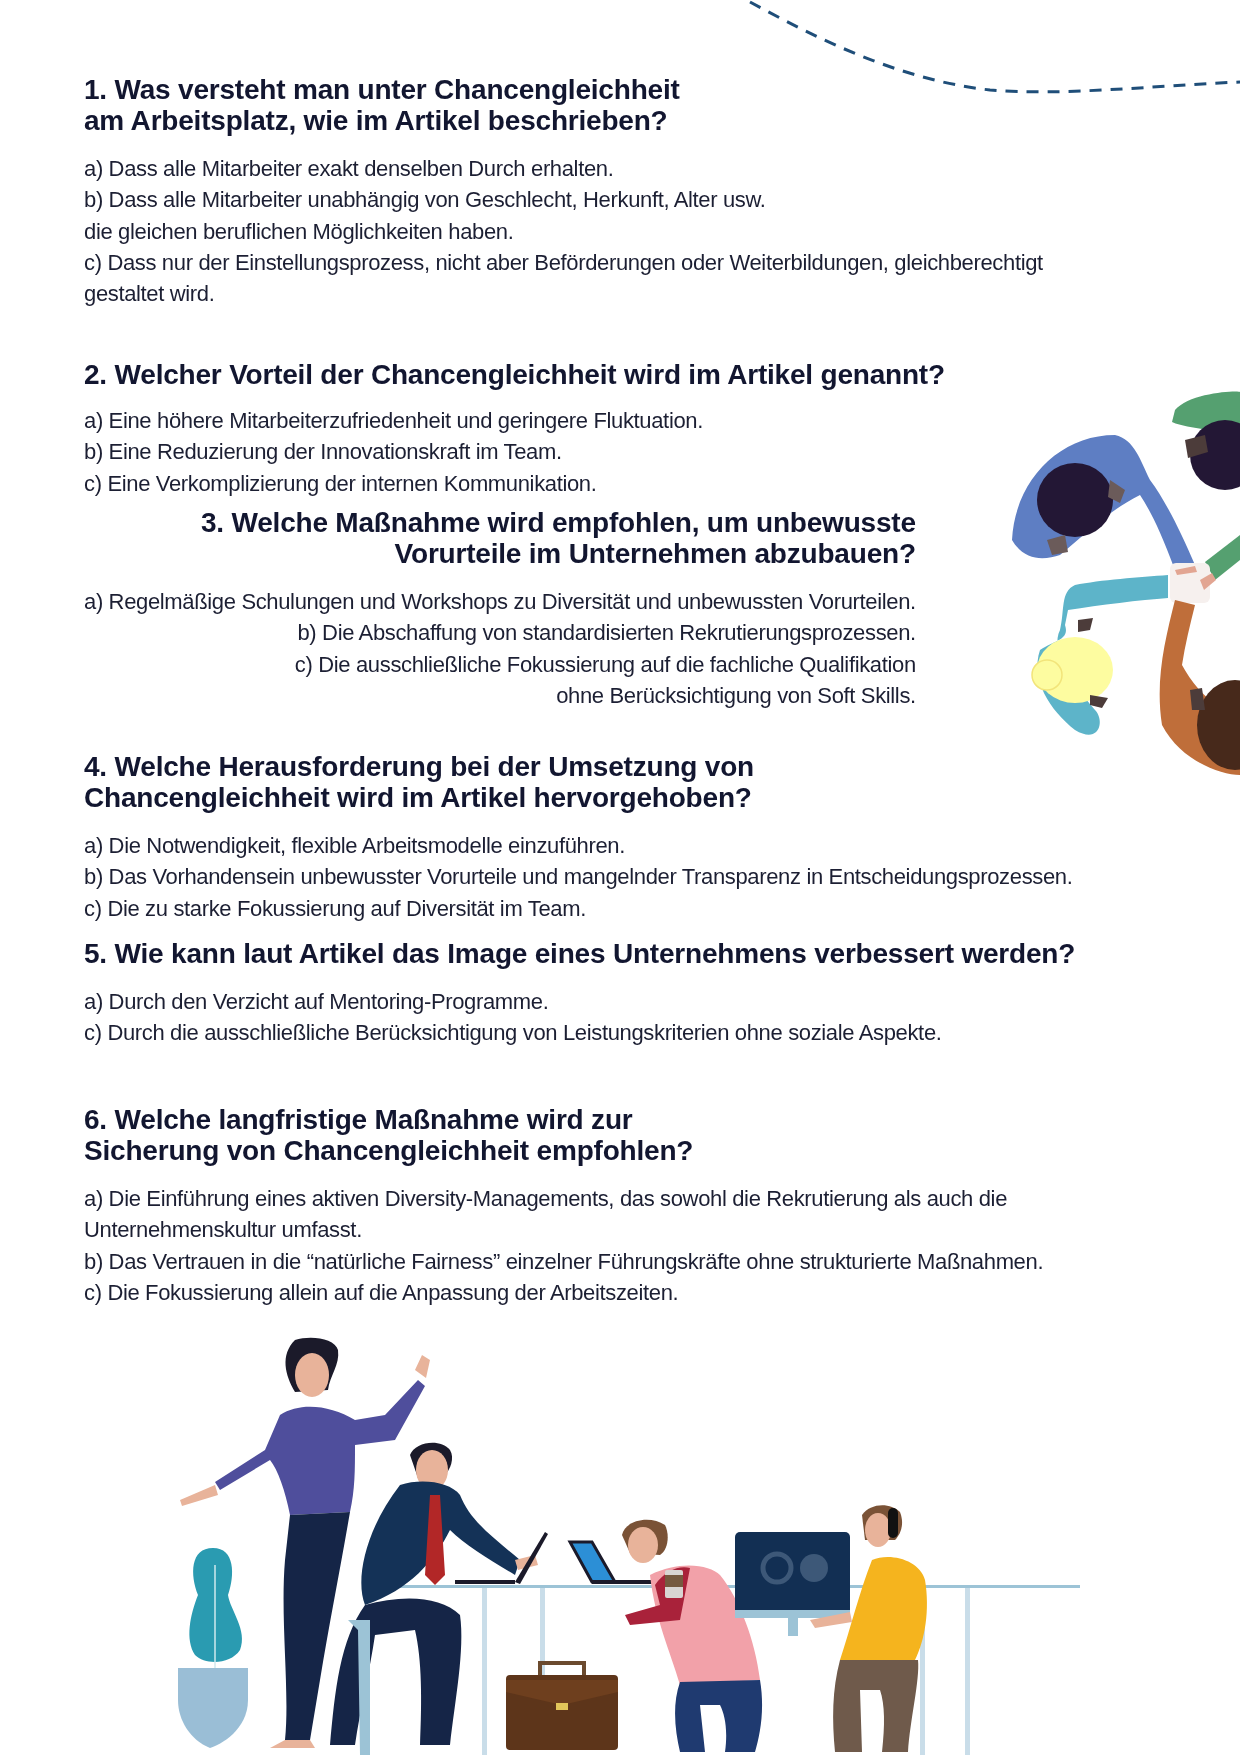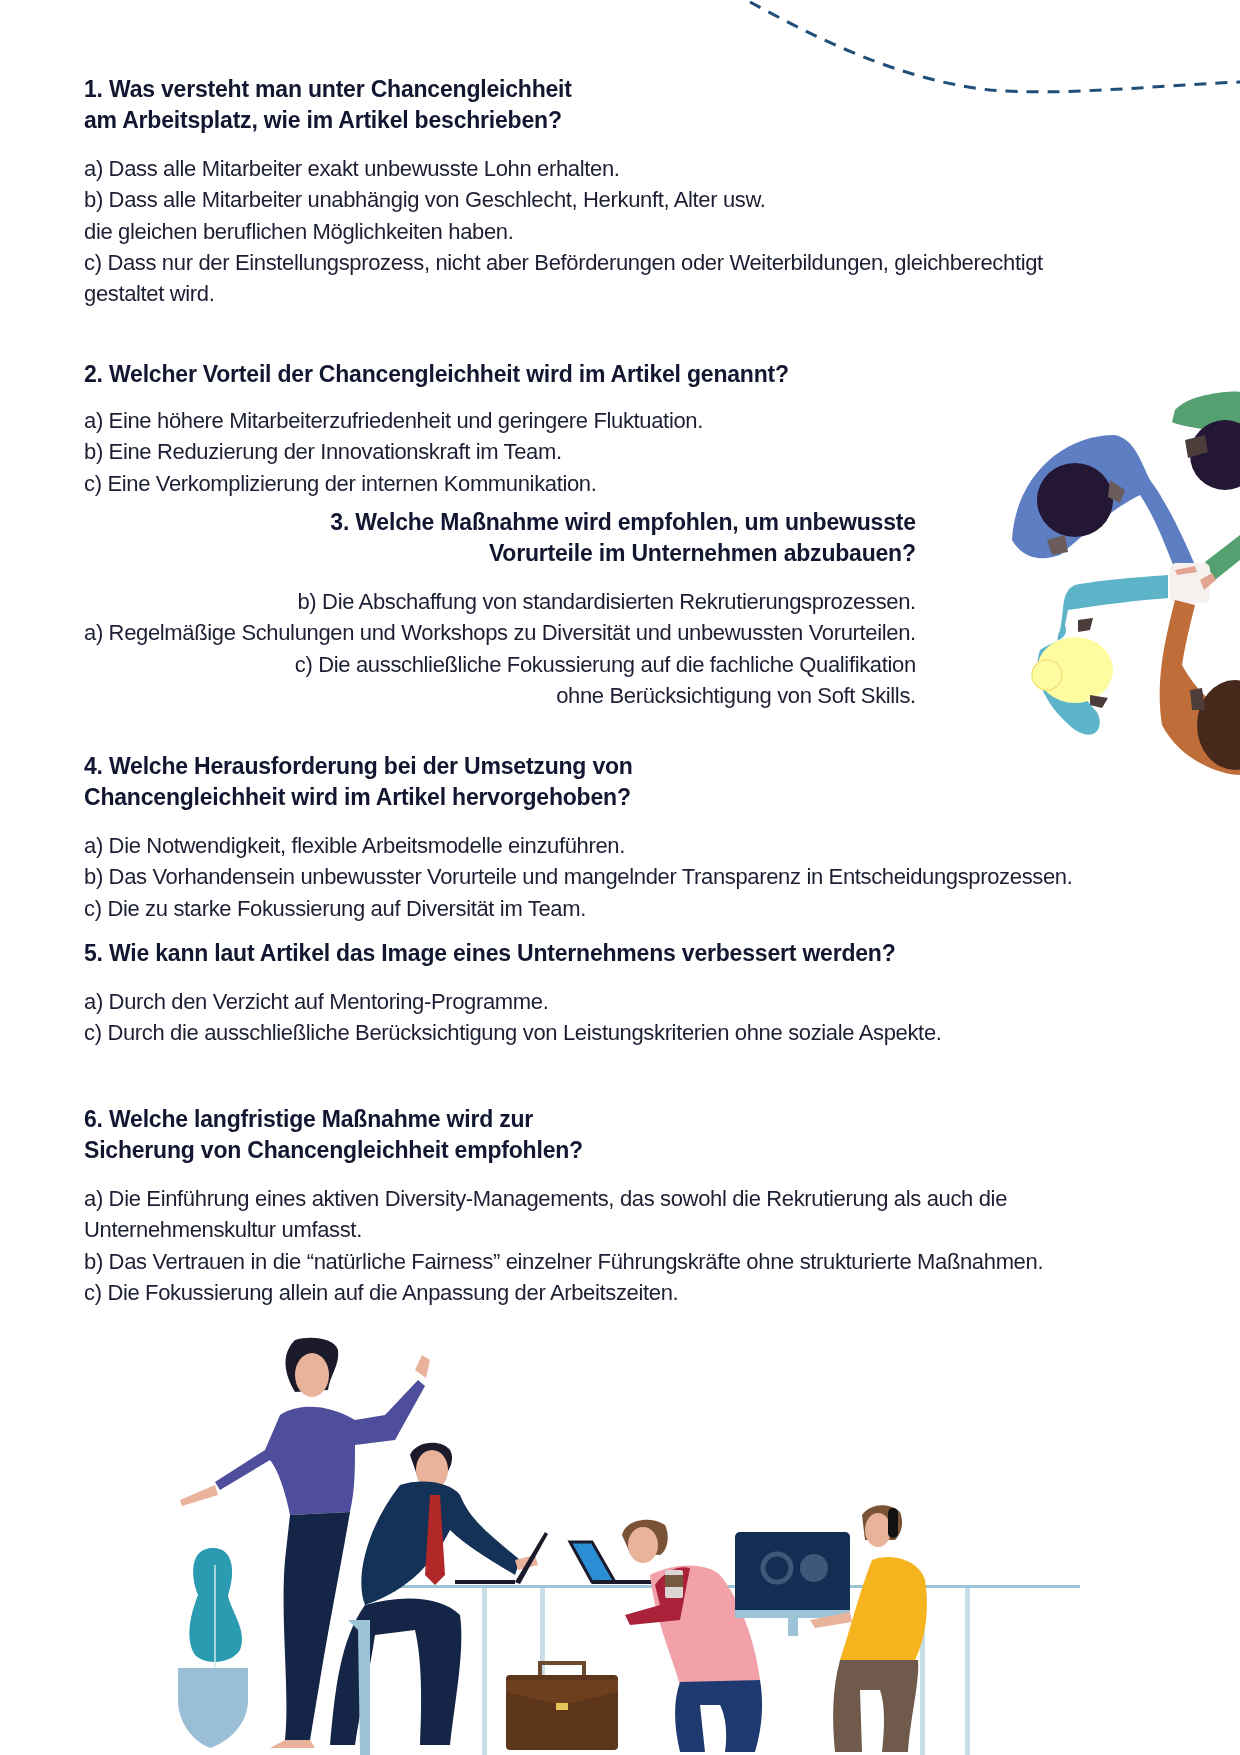--- a/index.html
+++ b/index.html
@@ -3,21 +3,21 @@
   <meta charset="utf-8">
   <style>
     html, body { margin: 0; padding: 0; background: #ffffff; }
     body { width: 1240px; height: 1755px; position: relative; overflow: hidden;
            font-family: "Liberation Sans", "DejaVu Sans", sans-serif; color: #16192c; }
     .deco-curve { position: absolute; left: 0; top: 0; width: 1240px; height: 110px; }
     .team-hands { position: absolute; left: 990px; top: 380px; width: 250px; height: 400px; }
     .office-scene { position: absolute; left: 160px; top: 1320px; width: 920px; height: 435px; }
 
     .question { position: absolute; left: 84px; }
-    .q-title { margin: 0; font-weight: bold; font-size: 23px; line-height: 31px; color: #121630;
+    .q-title { margin: 0; font-weight: bold; font-size: 28px; line-height: 31px; color: #121630;
                letter-spacing: -0.2px; white-space: pre-line; }
     .q-options { margin: 0; padding: 0; list-style: none; }
     .q-option { font-size: 22px; line-height: 31.3px; color: #1c1f33; white-space: pre-line;
                 letter-spacing: -0.35px; }
   </style>
 </head>
 <body>
 
 <svg class="deco-curve" viewBox="0 0 1240 110">
   <path d="M 750 2 C 820 40, 900 80, 990 90 C 1060 96, 1150 86, 1240 82" fill="none" stroke="#1f4e79" stroke-width="3" stroke-dasharray="12 9"></path>
@@ -47,43 +47,43 @@
 
   <path d="M 185 220 L 205 225 C 200 245, 195 265, 192 285 C 200 300, 215 320, 235 330 L 250 335 L 250 395 C 230 395, 190 380, 172 345 C 165 300, 175 260, 185 220 Z" fill="#bf6e3a"></path>
   <ellipse cx="245" cy="345" rx="38" ry="45" fill="#47291b"></ellipse>
   <path d="M 200 310 L 212 308 L 215 330 L 202 330 Z" fill="#4c3c3a"></path>
 </svg>
 
 <div class="question" style="top:74px;">
   <h2 class="q-title">1. Was versteht man unter Chancengleichheit
 am Arbeitsplatz, wie im Artikel beschrieben?</h2>
   <ul class="q-options" style="margin-top:17px;">
-    <li class="q-option">a) Dass alle Mitarbeiter exakt unbewusste Lohn erhalten.</li>
+    <li class="q-option">a) Dass alle Mitarbeiter exakt denselben Durch erhalten.</li>
     <li class="q-option">b) Dass alle Mitarbeiter unabhängig von Geschlecht, Herkunft, Alter usw.
     die gleichen beruflichen Möglichkeiten haben.</li>
     <li class="q-option">c) Dass nur der Einstellungsprozess, nicht aber Beförderungen oder Weiterbildungen, gleichberechtigt
 gestaltet wird.</li>
   </ul>
 </div>
 
 <div class="question" style="top:359px;">
   <h2 class="q-title">2. Welcher Vorteil der Chancengleichheit wird im Artikel genannt?</h2>
   <ul class="q-options" style="margin-top:15px;">
     <li class="q-option">a) Eine höhere Mitarbeiterzufriedenheit und geringere Fluktuation.</li>
     <li class="q-option">b) Eine Reduzierung der Innovationskraft im Team.</li>
     <li class="q-option">c) Eine Verkomplizierung der internen Kommunikation.</li>
   </ul>
 </div>
 
 <div class="question" style="top:507px;text-align:right;">
   <h2 class="q-title">3. Welche Maßnahme wird empfohlen, um unbewusste
 Vorurteile im Unternehmen abzubauen?</h2>
   <ul class="q-options" style="margin-top:17px;">
+    <li class="q-option">a) Regelmäßige Schulungen und Workshops zu Diversität und unbewussten Vorurteilen.</li>
     <li class="q-option">b) Die Abschaffung von standardisierten Rekrutierungsprozessen.</li>
-    <li class="q-option">a) Regelmäßige Schulungen und Workshops zu Diversität und unbewussten Vorurteilen.</li>
     <li class="q-option">c) Die ausschließliche Fokussierung auf die fachliche Qualifikation
      ohne Berücksichtigung von Soft Skills.</li>
   </ul>
 </div>
 
 <div class="question" style="top:736px;margin-top:15px;">
   <h2 class="q-title">4. Welche Herausforderung bei der Umsetzung von
 Chancengleichheit wird im Artikel hervorgehoben?</h2>
   <ul class="q-options" style="margin-top:17px;">
     <li class="q-option">a) Die Notwendigkeit, flexible Arbeitsmodelle einzuführen.</li>

